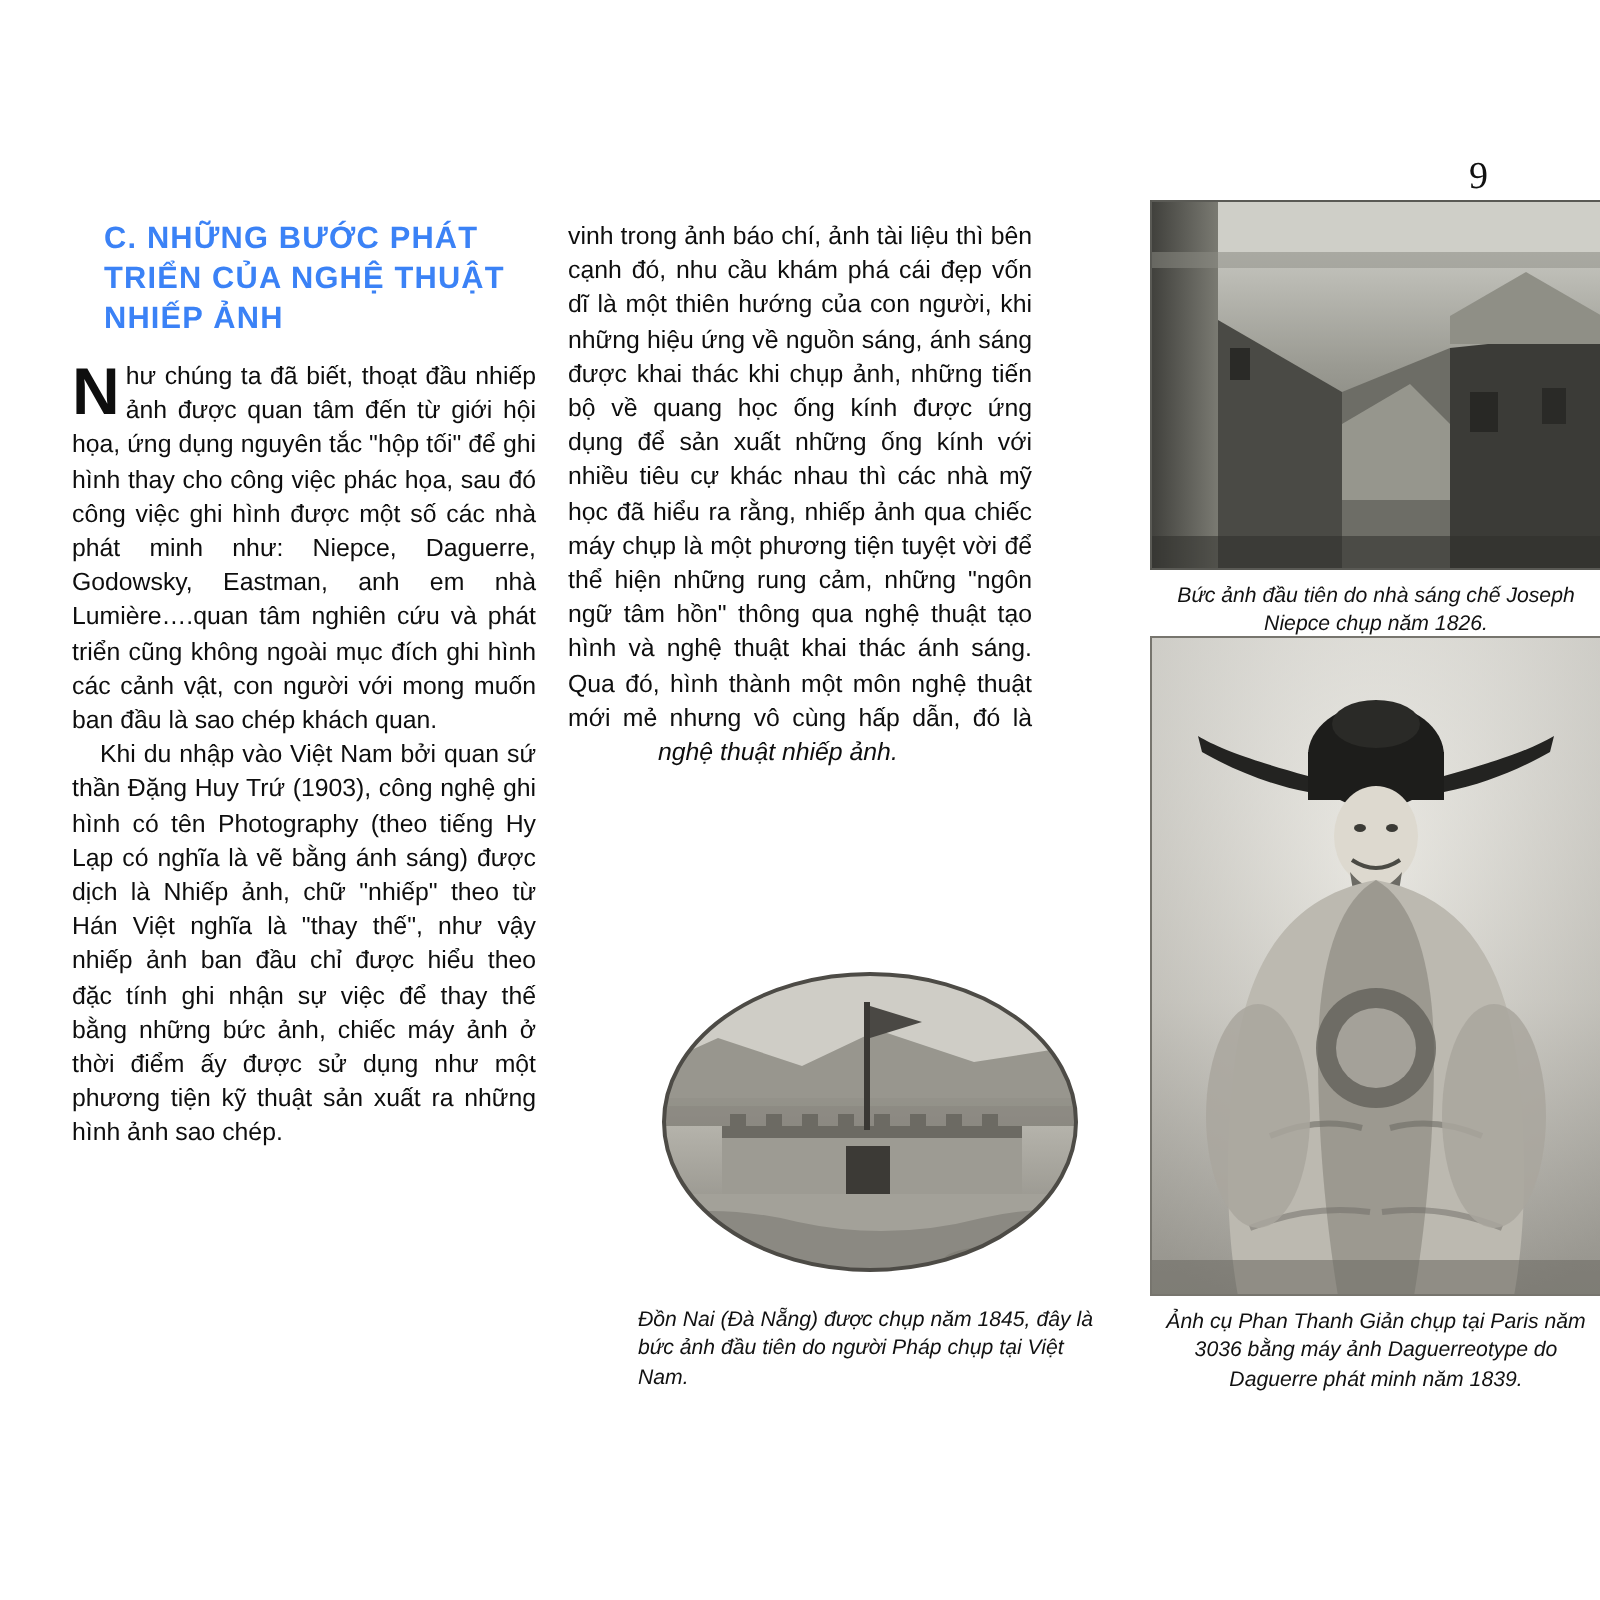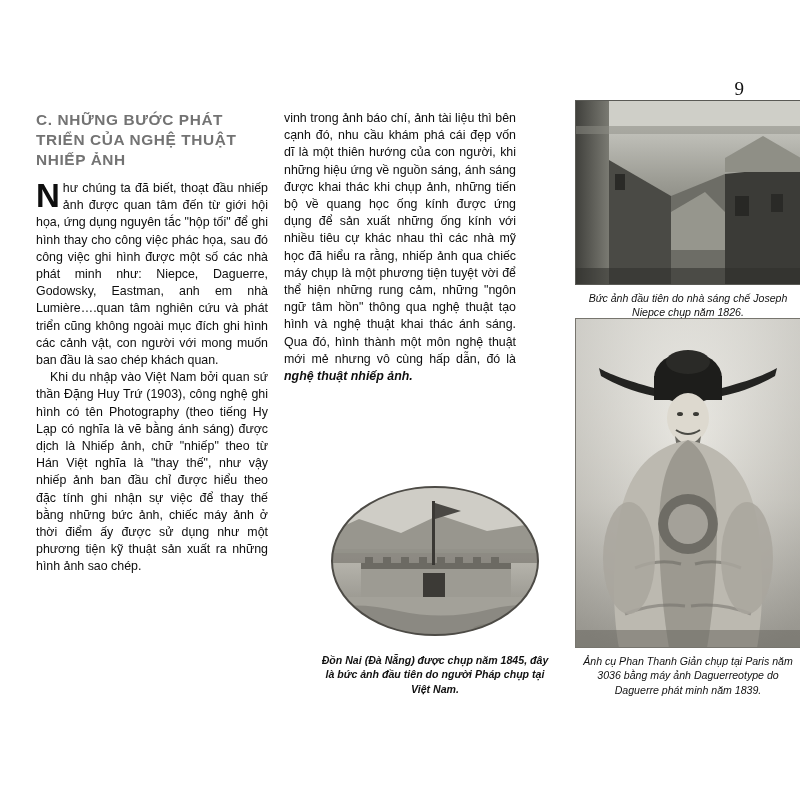--- a/index.html
+++ b/index.html
@@ -36,44 +36,44 @@
     font-size: 12.4px;
     line-height: 17.2px;
     color: #0e0e0e;
     text-align: justify;
     font-family: "Liberation Sans", sans-serif;
   }
   .col-1 { left: 36px; width: 232px; }
   .col-2 { left: 284px; width: 232px; }
 
   .section-heading {
-    color: #737373;
+    color: #3b82f6;
     font-weight: bold;
     font-size: 15.4px;
     line-height: 20px;
     letter-spacing: 0.6px;
     text-transform: uppercase;
-    margin: 0 0 10px 0;
+    margin: 0 0 10px 16px;
     text-align: left;
   }
 
   p.body { margin: 0 0 0 0; text-indent: 14px; }
   p.body.first { text-indent: 0; }
 
   .dropcap {
     float: left;
     font-size: 33px;
     line-height: 27px;
     font-weight: bold;
     padding: 2px 3px 0 0;
     font-family: "Liberation Sans", sans-serif;
     color: #0e0e0e;
   }
 
-  .bold-italic { font-weight: bold; font-style: italic; }
+  .bold-italic { font-weight: normal; font-style: italic; margin-left: 45px; }
 
   
   .figure { position: absolute; padding-left: 35px; }
 
   .fig-top-right { left: 540px; top: 100px; width: 226px; }
   .fig-mid-left  { left: 284px; top: 475px; width: 232px; }
   .fig-mid-right { left: 540px; top: 318px; width: 226px; }
 
   .photo {
     width: 100%;
@@ -84,21 +84,21 @@
   }
   .caption {
     margin-top: 6px;
     font-size: 10.6px;
     line-height: 14.4px;
     font-style: italic;
     color: #111;
     text-align: center;
     font-family: "Liberation Sans", sans-serif;
   }
-  .caption.left { text-align: center; font-weight: bold; }
+  .caption.left { text-align: left; }
 
   .ph-svg { display:block; width:100%; height:100%; }
 </style>
 </head>
 <body>
 
 <div class="page">
 
   <div class="page-number">9</div>
 

